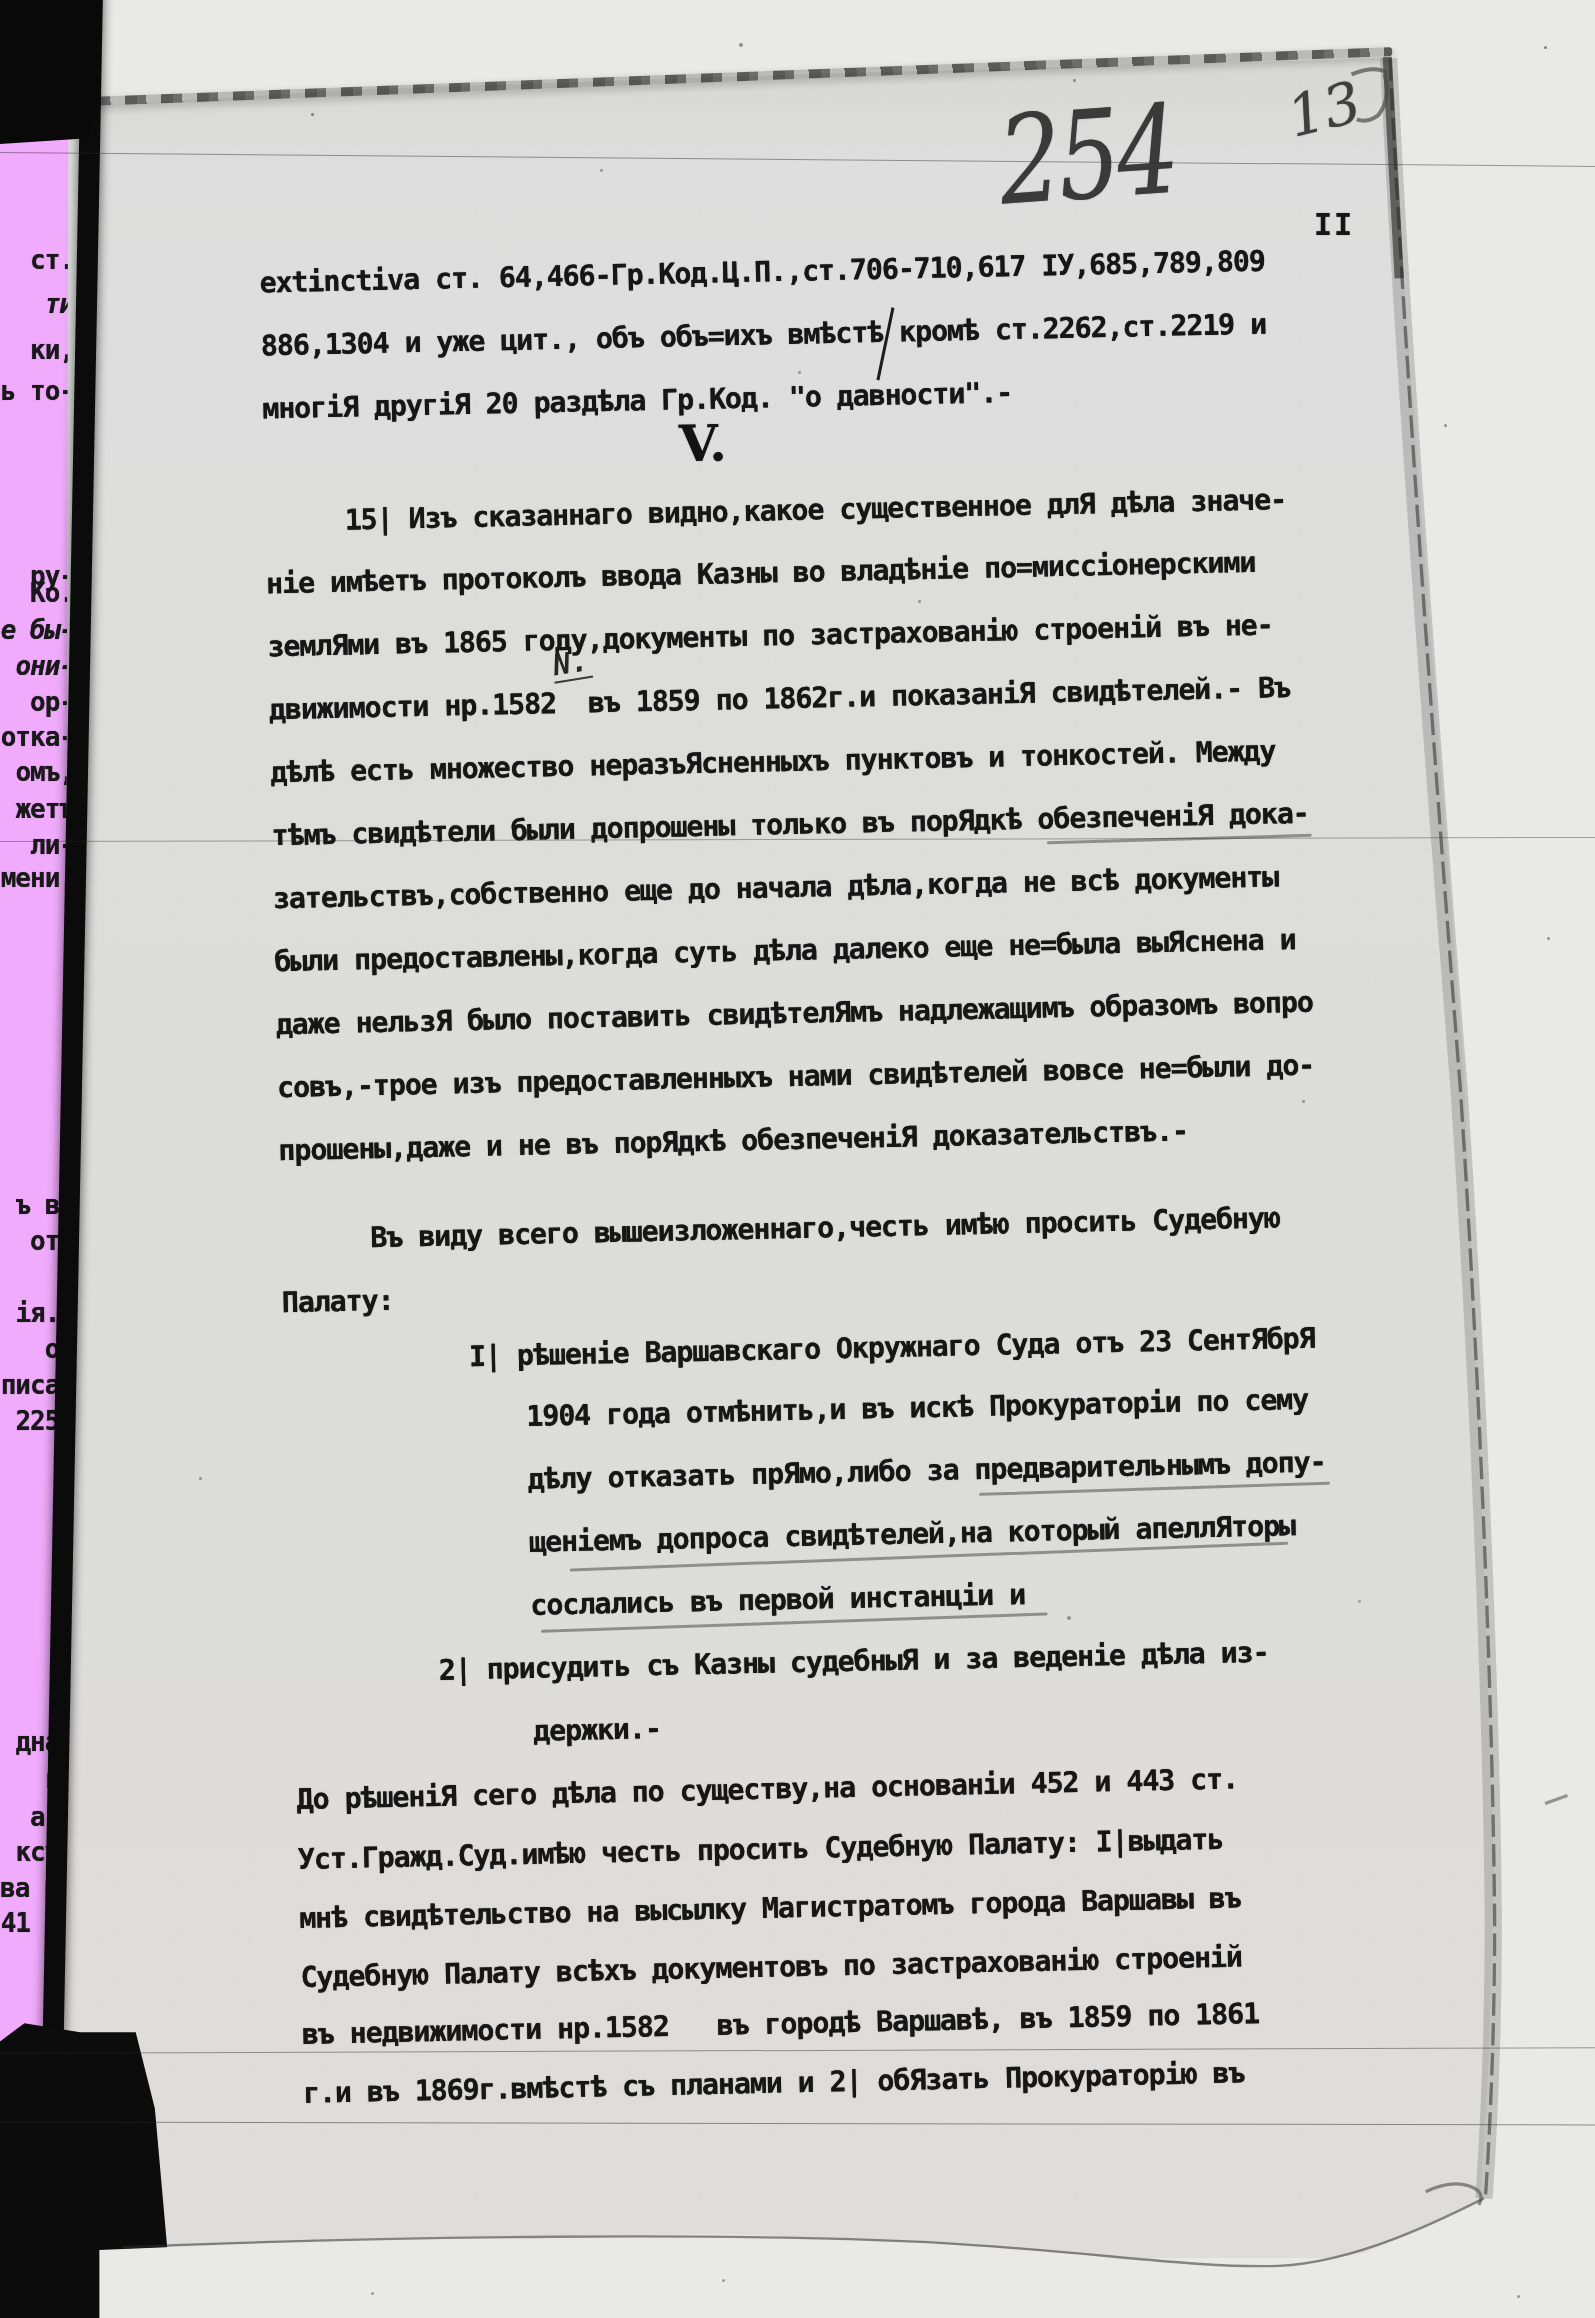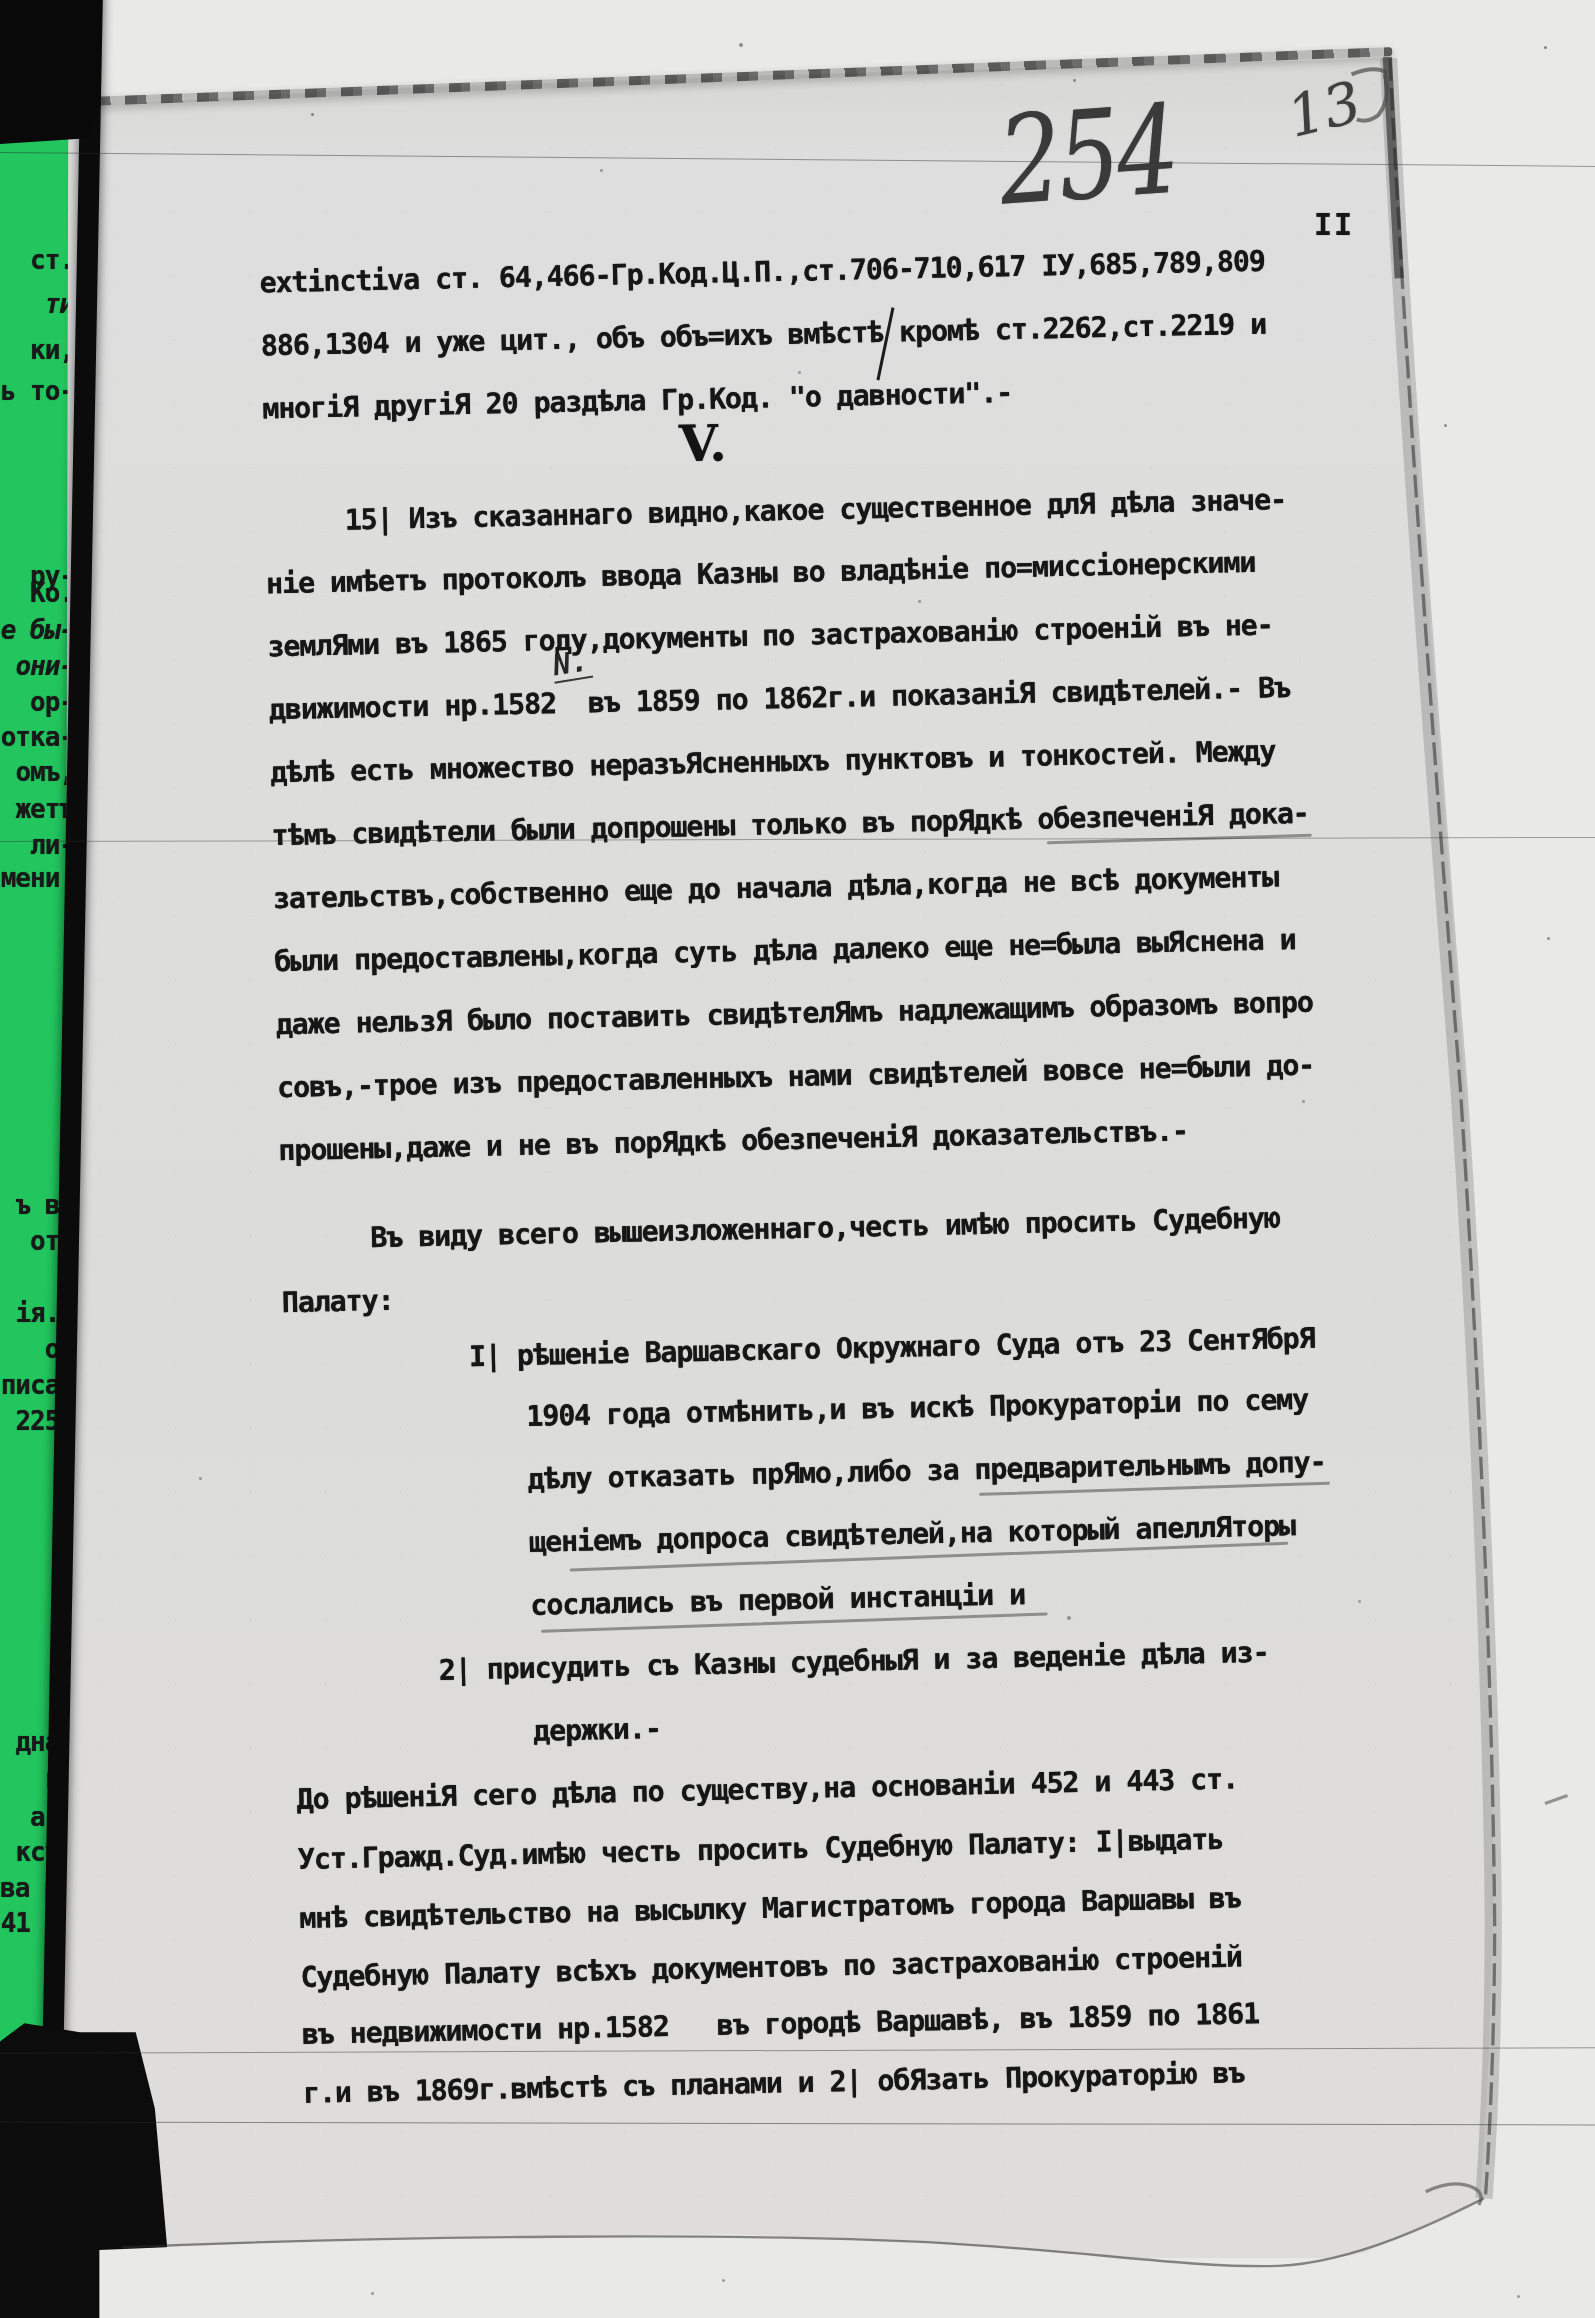--- a/index.html
+++ b/index.html
@@ -1,21 +1,21 @@
 <!DOCTYPE html>
 <html style="font-size:10.6px"><head>
 <meta charset="utf-8">
 <style>
   html,body{margin:0;padding:0;}
   body{width:1596px;height:2319px;position:relative;overflow:hidden;
        background:#e9e9e7;font-family:"DejaVu Sans Mono","DejaVu Sans",monospace;}
   #stage{position:absolute;inset:0;}
 
   
-  #left-strip{position:absolute;left:0;top:0;width:99px;height:2319px;background:#22c55e;}
+  #left-strip{position:absolute;left:0;top:0;width:99px;height:2319px;background:#f0abfc;}
   #scan-page{position:absolute;left:63px;top:52px;width:1438px;height:2206px;
     background:
       radial-gradient(rgba(0,0,0,.05) 0.7px, transparent 1.1px),
       radial-gradient(rgba(0,0,0,.04) 0.7px, transparent 1px),
       linear-gradient(180deg,#d6d6d4 0,#dedede 5%,#dcdcda 55%,#dedddb 100%);
     background-size:75px 64px,59px 47px,100% 100%;
     background-position:0 0,27px 22px,0 0;
     clip-path:polygon(5.3px 56px,282px 38px,732px 22.5px,1262px 8px,1325px 5.3px,
       1341px 230px,1371px 627px,1401px 1025px,1418px 1422px,1431px 1820px,
       1426px 2002px,1414px 2206px,0 2206px);}

